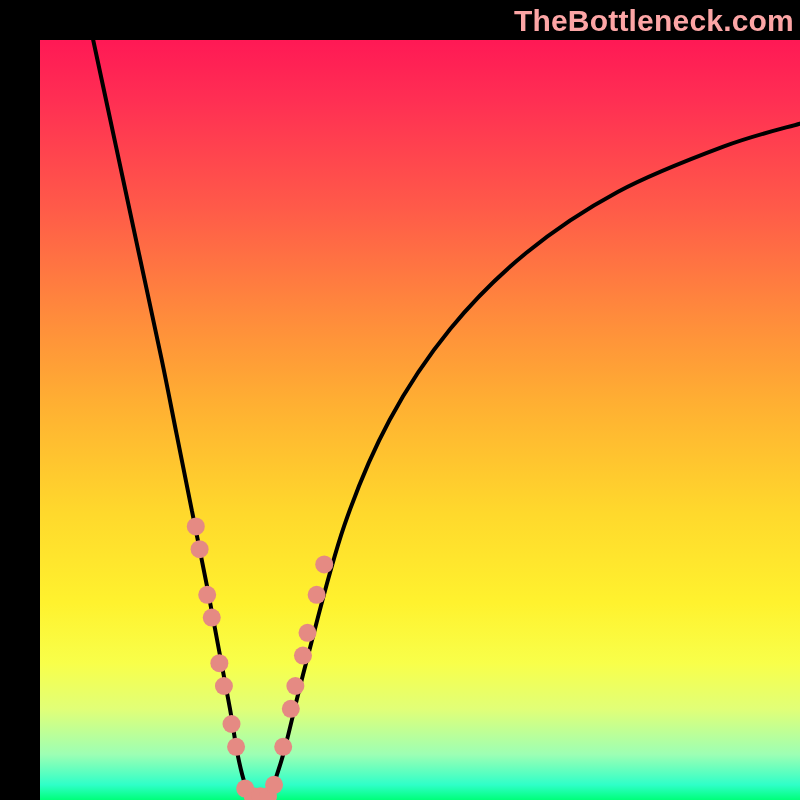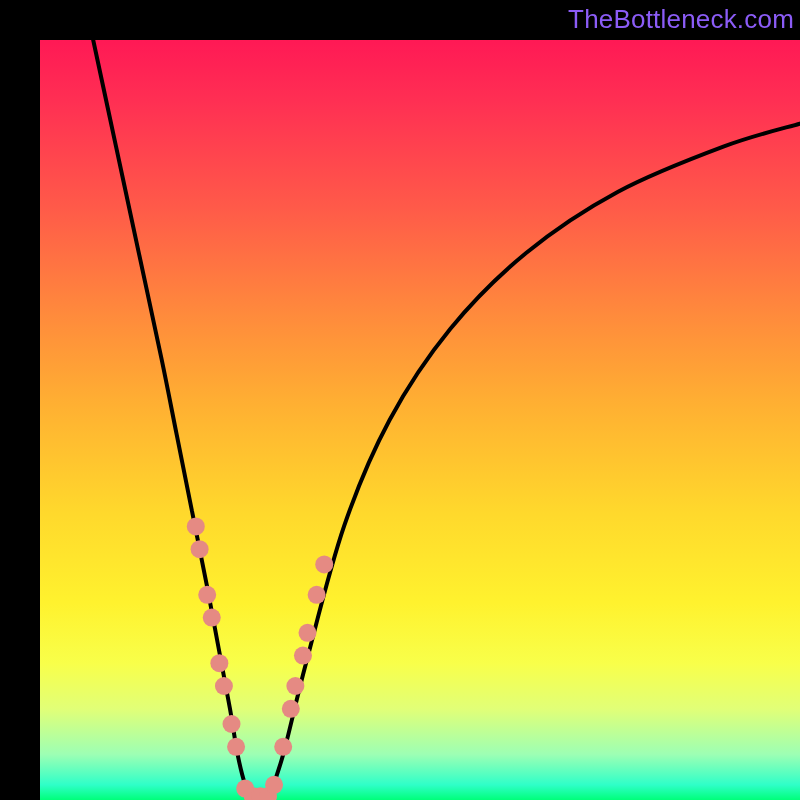--- a/index.html
+++ b/index.html
@@ -37,23 +37,23 @@
       #e1ff77 88%,
       #9dffb4 94%,
       #2fffc8 98%,
       #00ff7a 100%
     );
   }
   .watermark {
     position: absolute;
     right: 6px;
     top: 4px;
-    color: #8b5cf6;
-    font-size: 26px;
-    font-weight: 400;
+    color: #fca5a5;
+    font-size: 30px;
+    font-weight: 700;
     letter-spacing: 0.2px;
     user-select: none;
   }
   svg.curves {
     position: absolute;
     left: 0;
     top: 0;
     width: 100%;
     height: 100%;
   }

